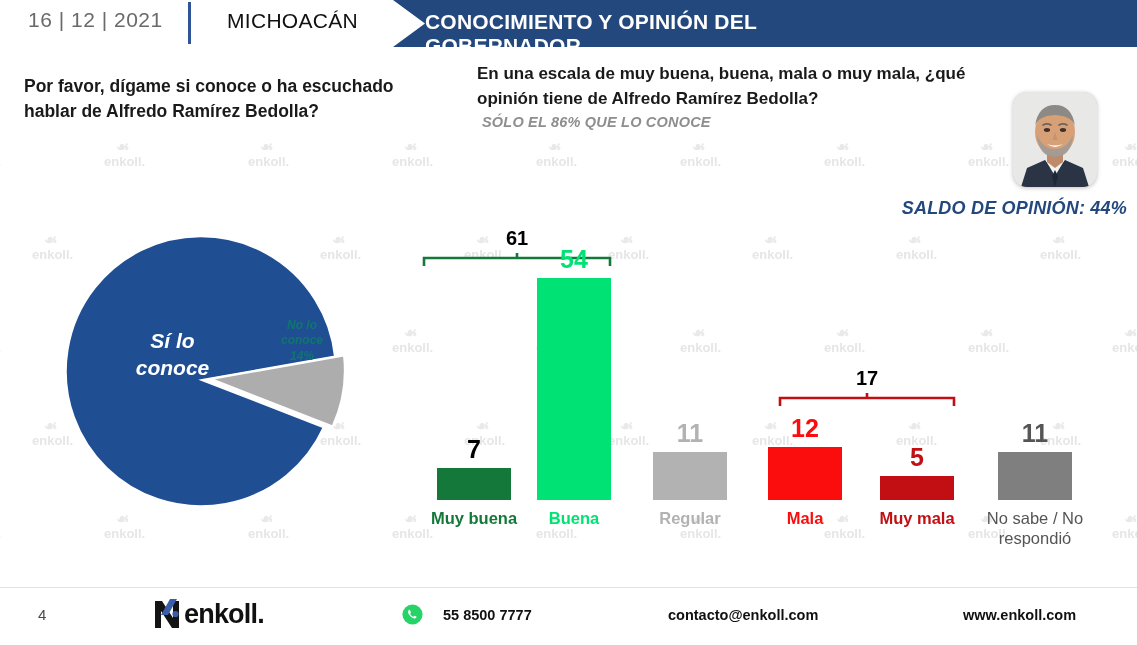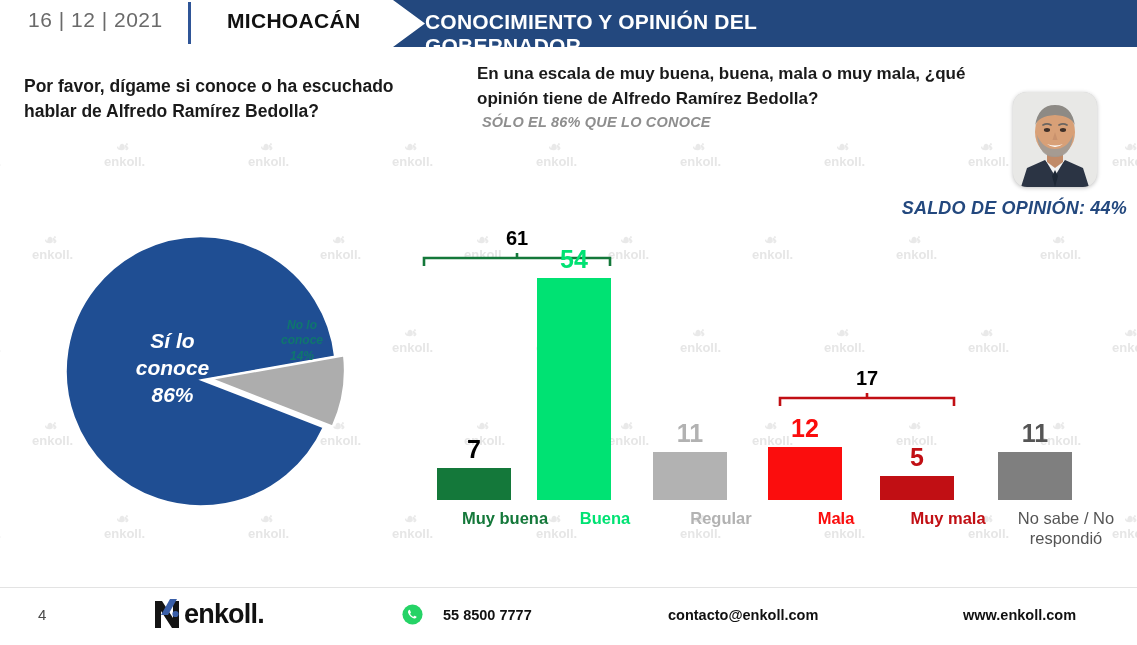--- a/index.html
+++ b/index.html
@@ -64,21 +64,21 @@
   #header-divider {
     position: absolute;
     left: 188px; top: 2px;
     width: 3px; height: 42px;
     background: #2f5597;
   }
   #header-state {
     position: absolute;
     left: 227px; top: 9px;
     font-size: 21px;
-    font-weight: bold;
+    font-weight: normal;
     color: #111111;
     letter-spacing: 0.3px;
   }
   #header-banner {
     position: absolute;
     left: 393px; top: 0;
     width: 744px; height: 47px;
     background: #23487e;
     clip-path: polygon(0 0, 32px 50%, 0 100%, 100% 100%, 100% 0);
   }
@@ -204,21 +204,20 @@
   .bar-label {
     position: absolute;
     top: 100%;
     left: 50%;
     transform: translateX(-50%);
     margin-top: 9px;
     font-size: 16.5px;
     font-weight: bold;
     white-space: nowrap;
     line-height: 1.2;
-    margin-left: 31px;
   }
   .bar-label.two-line { white-space: normal; width: 120px; font-weight: normal; }
 
   
   .bracket {
     position: absolute;
     text-align: center;
   }
   .bracket-value {
     font-size: 20px;
@@ -397,21 +396,20 @@
                Z" fill="#1f4e93" stroke="#ffffff" stroke-width="2"></path>
 
       <path d="M 141 151
                L 274.02 127.53
                A 135 135 0 0 1 262.63 198.35
                Z" fill="#adadad" stroke="#ffffff" stroke-width="2"></path>
     </svg>
     <div class="pie-label" id="pie-label-si">
       <div>Sí lo</div>
       <div>conoce</div>
-      <div>86%</div>
     </div>
     <div class="pie-label" id="pie-label-no">
       <div>No lo</div>
       <div>conoce</div>
       <div>14%</div>
     </div>
   </div>
 
   <div id="bars">
 

